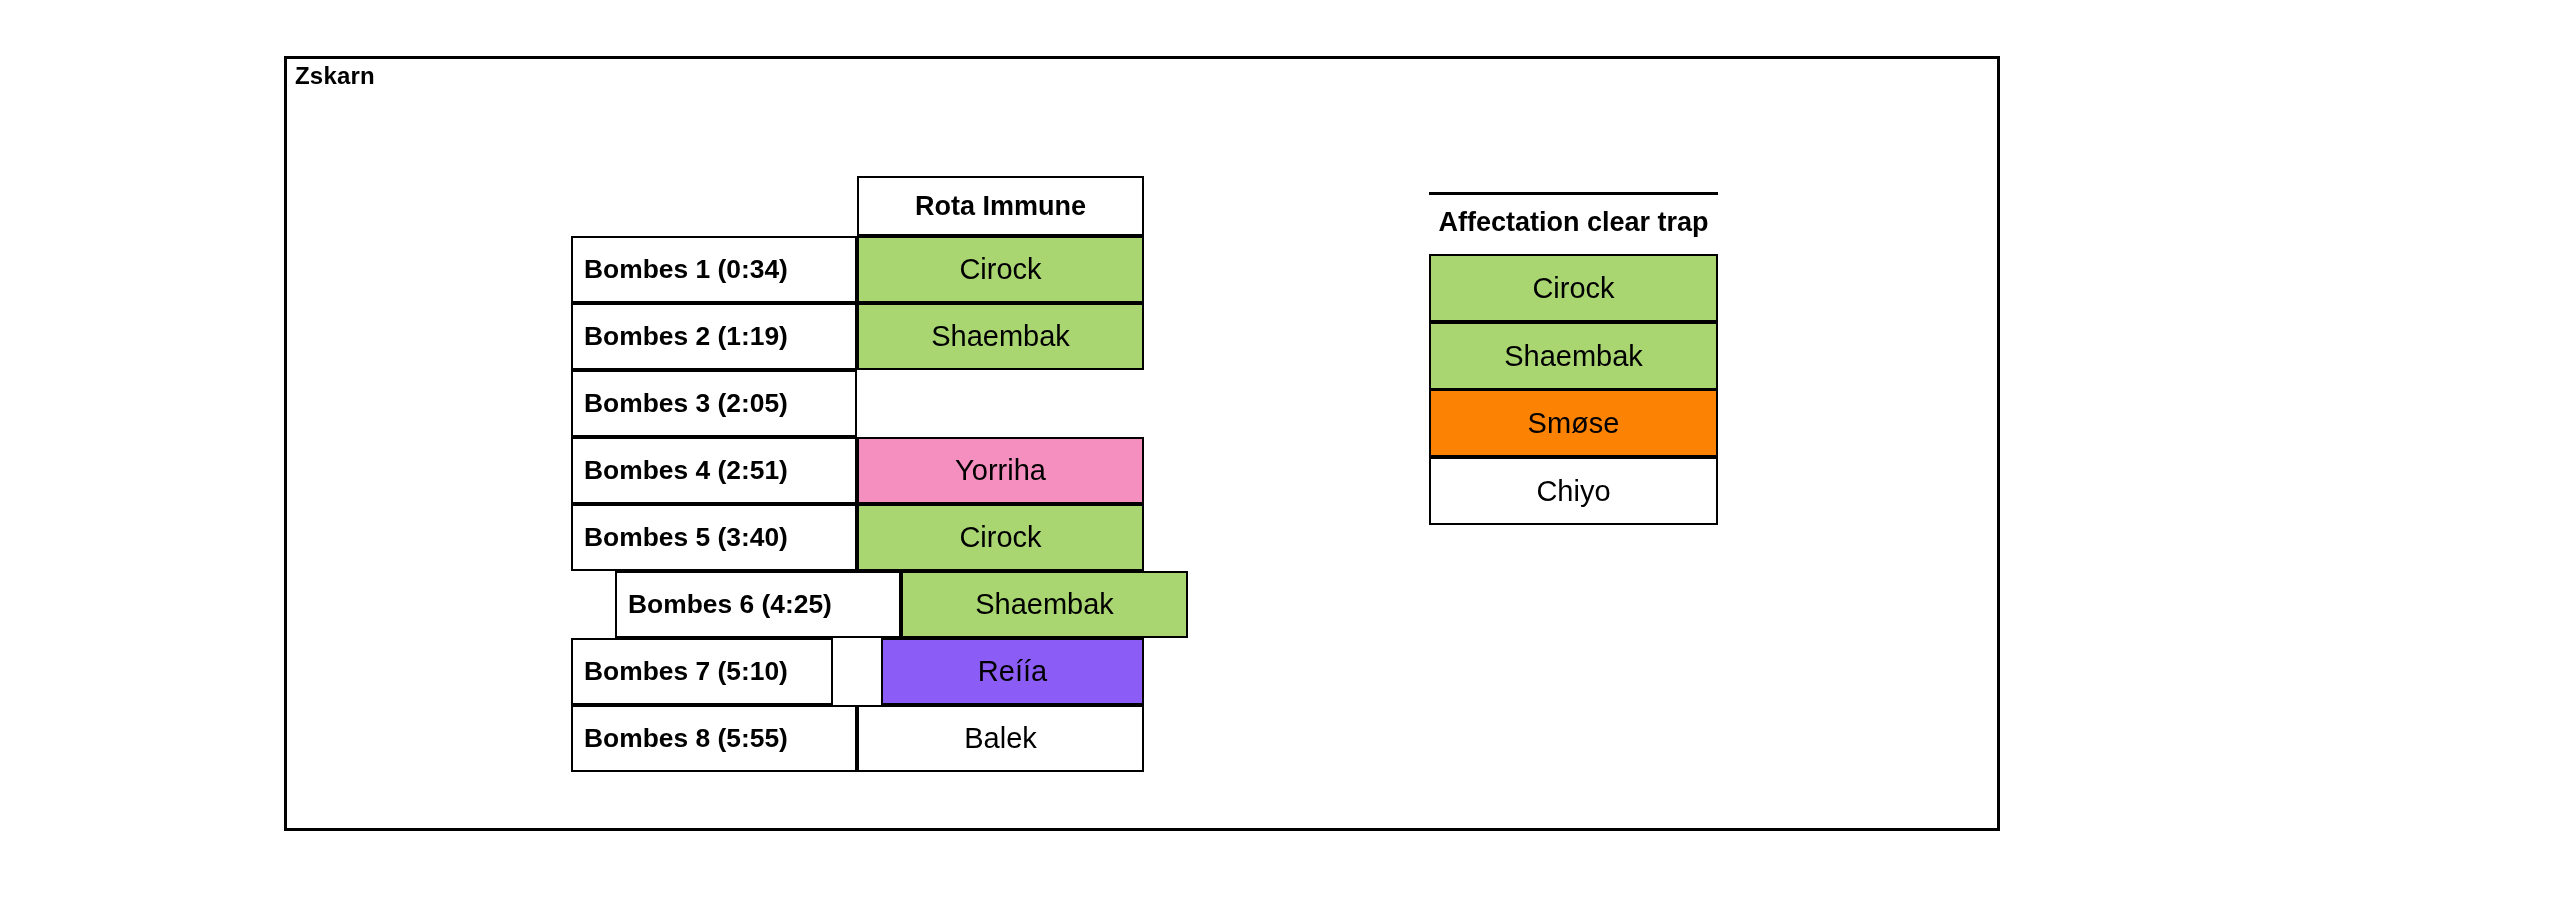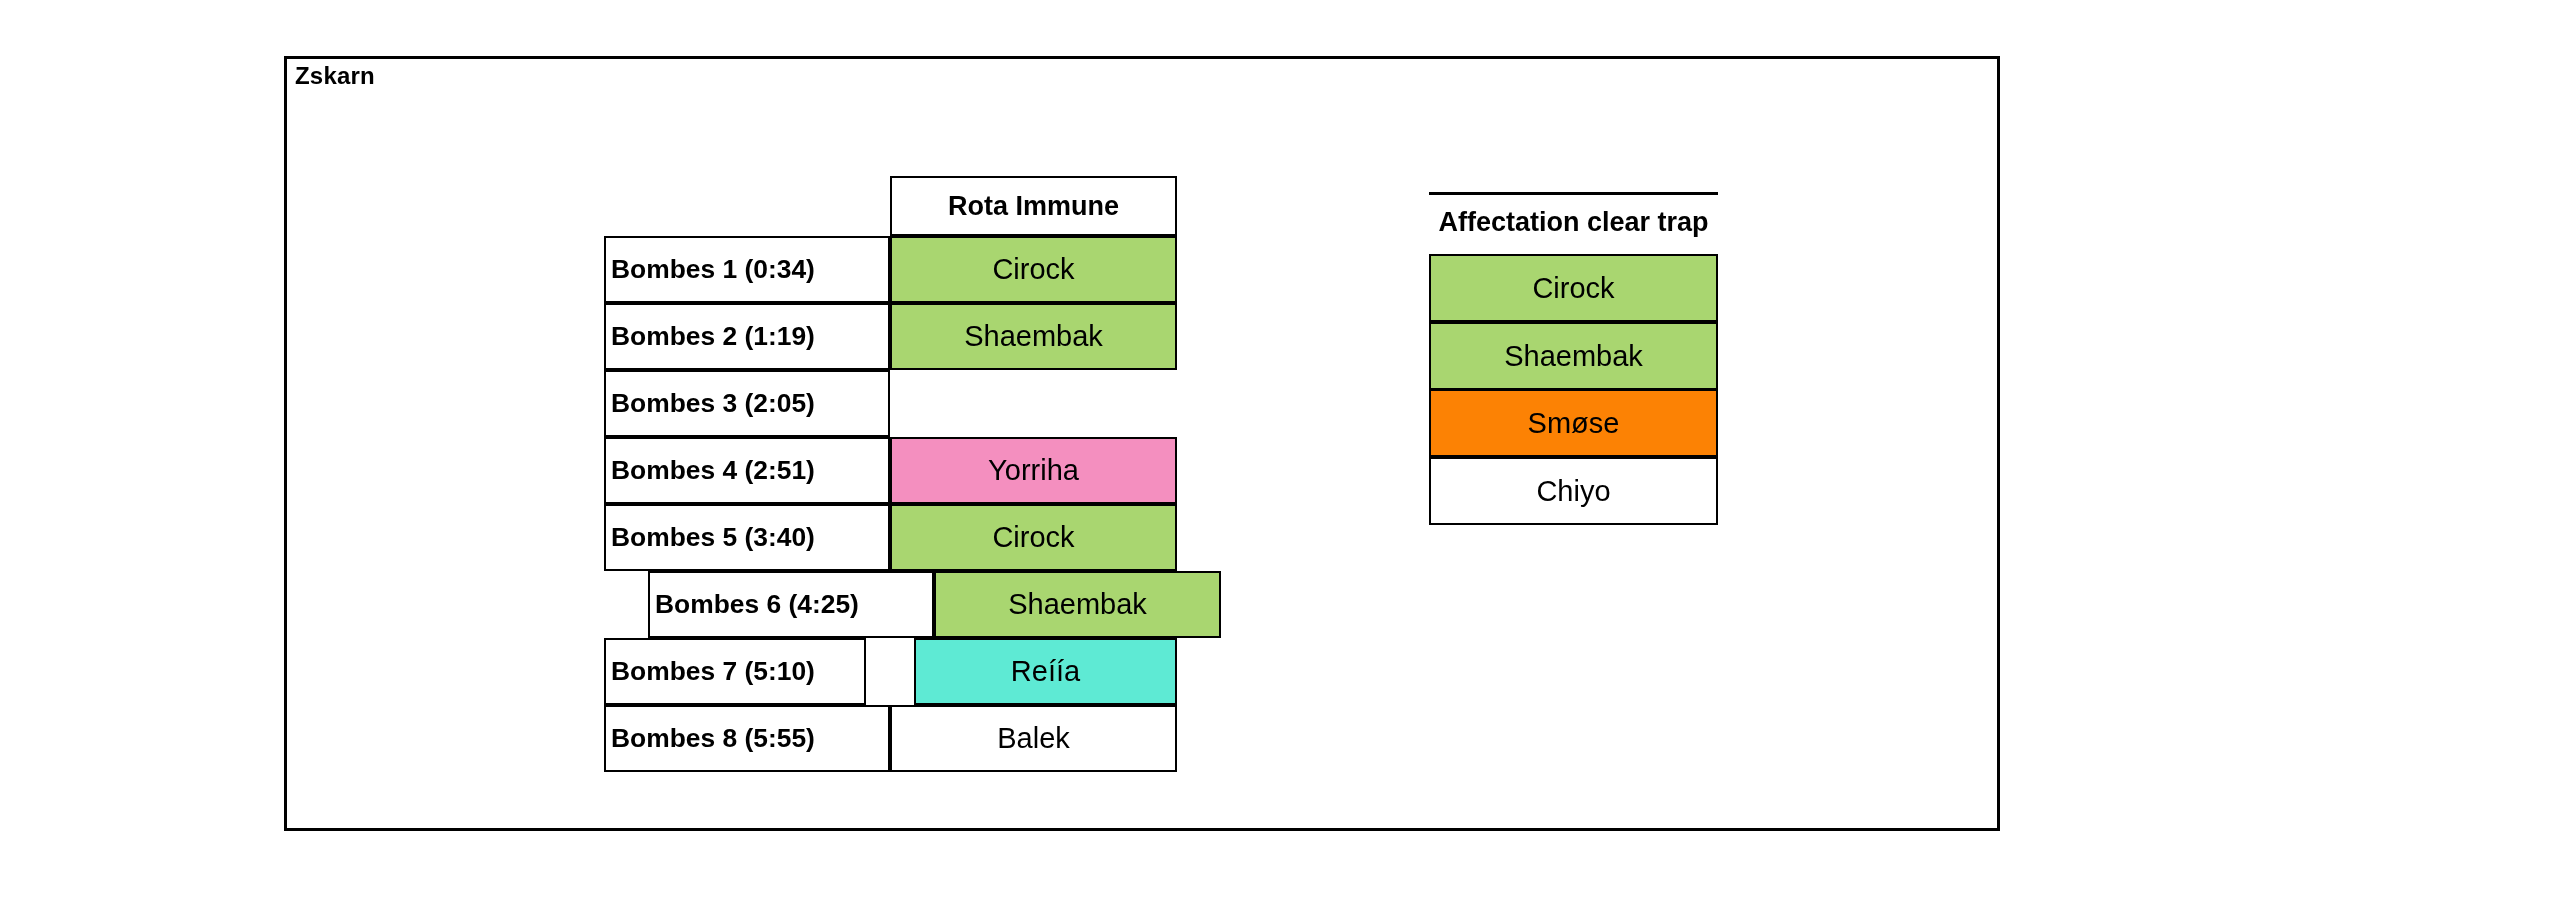--- a/index.html
+++ b/index.html
@@ -34,21 +34,21 @@
     font-size: 24px;
     font-weight: bold;
     color: #000000;
     letter-spacing: 0.2px;
     white-space: nowrap;
   }
 
   
   #schedule-table {
     position: absolute;
-    left: 604px;
+    left: 571px;
     top: 176px;
     width: 573px;
     height: 597px;
   }
 
   #schedule-header-row {
     position: absolute;
     left: 286px;
     top: 0px;
     width: 287px;
@@ -91,21 +91,21 @@
     background: #ffffff;
     display: flex;
     align-items: center;
     overflow: hidden;
     white-space: nowrap;
   }
   .sched-label .lbl-text {
     font-size: 26.4px;
     font-weight: bold;
     color: #000000;
-    padding-left: 5px;
+    padding-left: 11px;
     white-space: nowrap;
   }
 
   .sched-value {
     width: 287px;
     height: 67px;
     box-sizing: border-box;
     border: 2.8px solid #000000;
     display: flex;
     align-items: center;
@@ -231,21 +231,21 @@
           <span class="lbl-text">Bombes 6 (4:25)</span>
         </div>
         <div class="sched-value" style="background: rgb(169, 214, 112);">
           <span class="val-text">Shaembak</span>
         </div>
       </div>
       <div class="sched-row" style="top: 402px; gap: 48px;">
         <div class="sched-label">
           <span class="lbl-text">Bombes 7 (5:10)</span>
         </div>
-        <div class="sched-value" style="background: #5eead4;">
+        <div class="sched-value" style="background: #8b5cf6;">
           <span class="val-text">Reíía</span>
         </div>
       </div>
       <div class="sched-row" style="top: 469px;">
         <div class="sched-label">
           <span class="lbl-text">Bombes 8 (5:55)</span>
         </div>
         <div class="sched-value" style="background: rgb(255, 255, 255);">
           <span class="val-text">Balek</span>
         </div>

